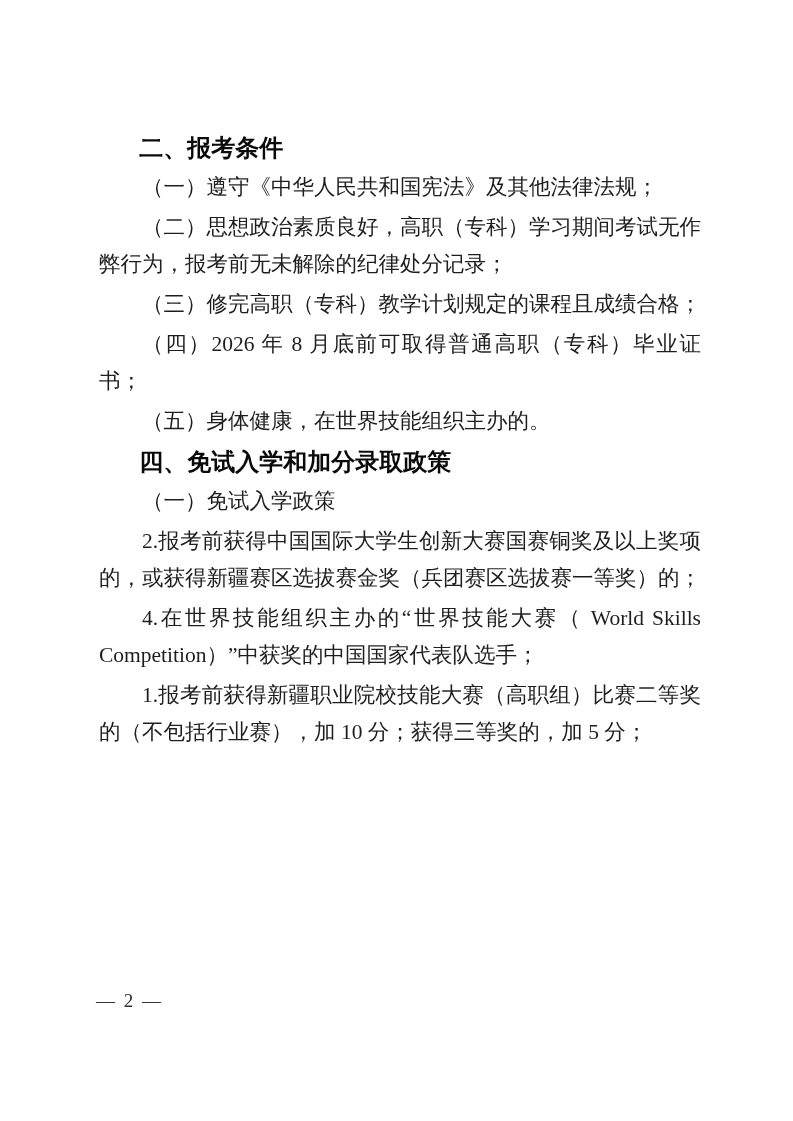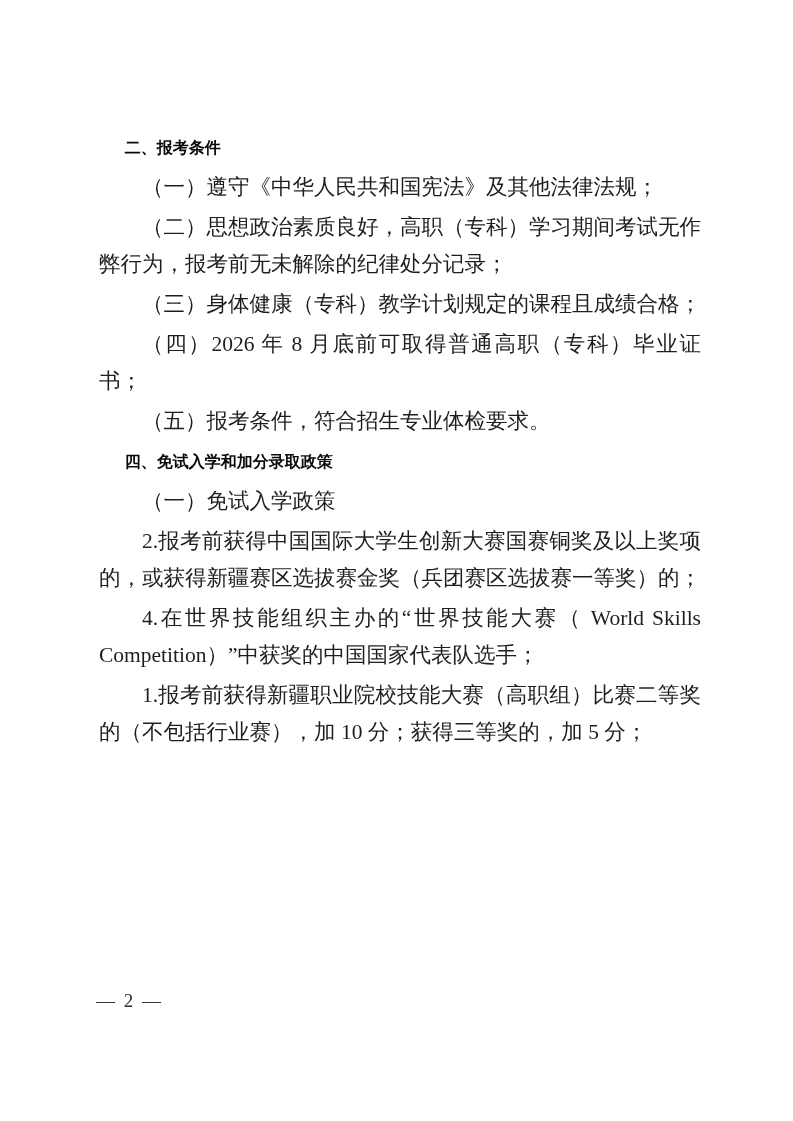--- a/index.html
+++ b/index.html
@@ -27,21 +27,21 @@
   }
   .para {
     margin: 3px;
     text-indent: 2em;
   }
   .heading {
     margin: 0;
     text-indent: 1.8em;
     font-family: "Liberation Sans", "DejaVu Sans", sans-serif;
     font-weight: 700;
-    font-size: 16px;
+    font-size: 24px;
     line-height: 37px;
     color: #0a0a0a;
     text-align: left;
   }
   .footer {
     position: absolute;
     left: 96px;
     top: 991px;
     font-family: "Liberation Serif", "DejaVu Serif", serif;
     font-size: 19px;
@@ -51,23 +51,23 @@
   }
 </style>
 </head>
 <body>
 
 <div class="page">
   <div class="content">
     <p class="heading">二、报考条件</p>
     <p class="para">（一）遵守《中华人民共和国宪法》及其他法律法规；</p>
     <p class="para">（二）思想政治素质良好，高职（专科）学习期间考试无作弊行为，报考前无未解除的纪律处分记录；</p>
-    <p class="para">（三）身体健康（专科）教学计划规定的课程且成绩合格；</p>
+    <p class="para">（三）修完高职（专科）教学计划规定的课程且成绩合格；</p>
     <p class="para">（四）2026 年 8 月底前可取得普通高职（专科）毕业证书；</p>
-    <p class="para">（五）报考条件，符合招生专业体检要求。</p>
+    <p class="para">（五）身体健康，在世界技能组织主办的。</p>
     <p class="heading">四、免试入学和加分录取政策</p>
     <p class="para">（一）免试入学政策</p>
     <p class="para">2.报考前获得中国国际大学生创新大赛国赛铜奖及以上奖项的，或获得新疆赛区选拔赛金奖（兵团赛区选拔赛一等奖）的；</p>
     <p class="para">4.在世界技能组织主办的“世界技能大赛（ World Skills Competition）”中获奖的中国国家代表队选手；</p>
     <p class="para">1.报考前获得新疆职业院校技能大赛（高职组）比赛二等奖的（不包括行业赛），加 10 分；获得三等奖的，加 5 分；</p>
   </div>
   <div class="footer">— 2 —</div>
 </div>
 
 </body></html>

